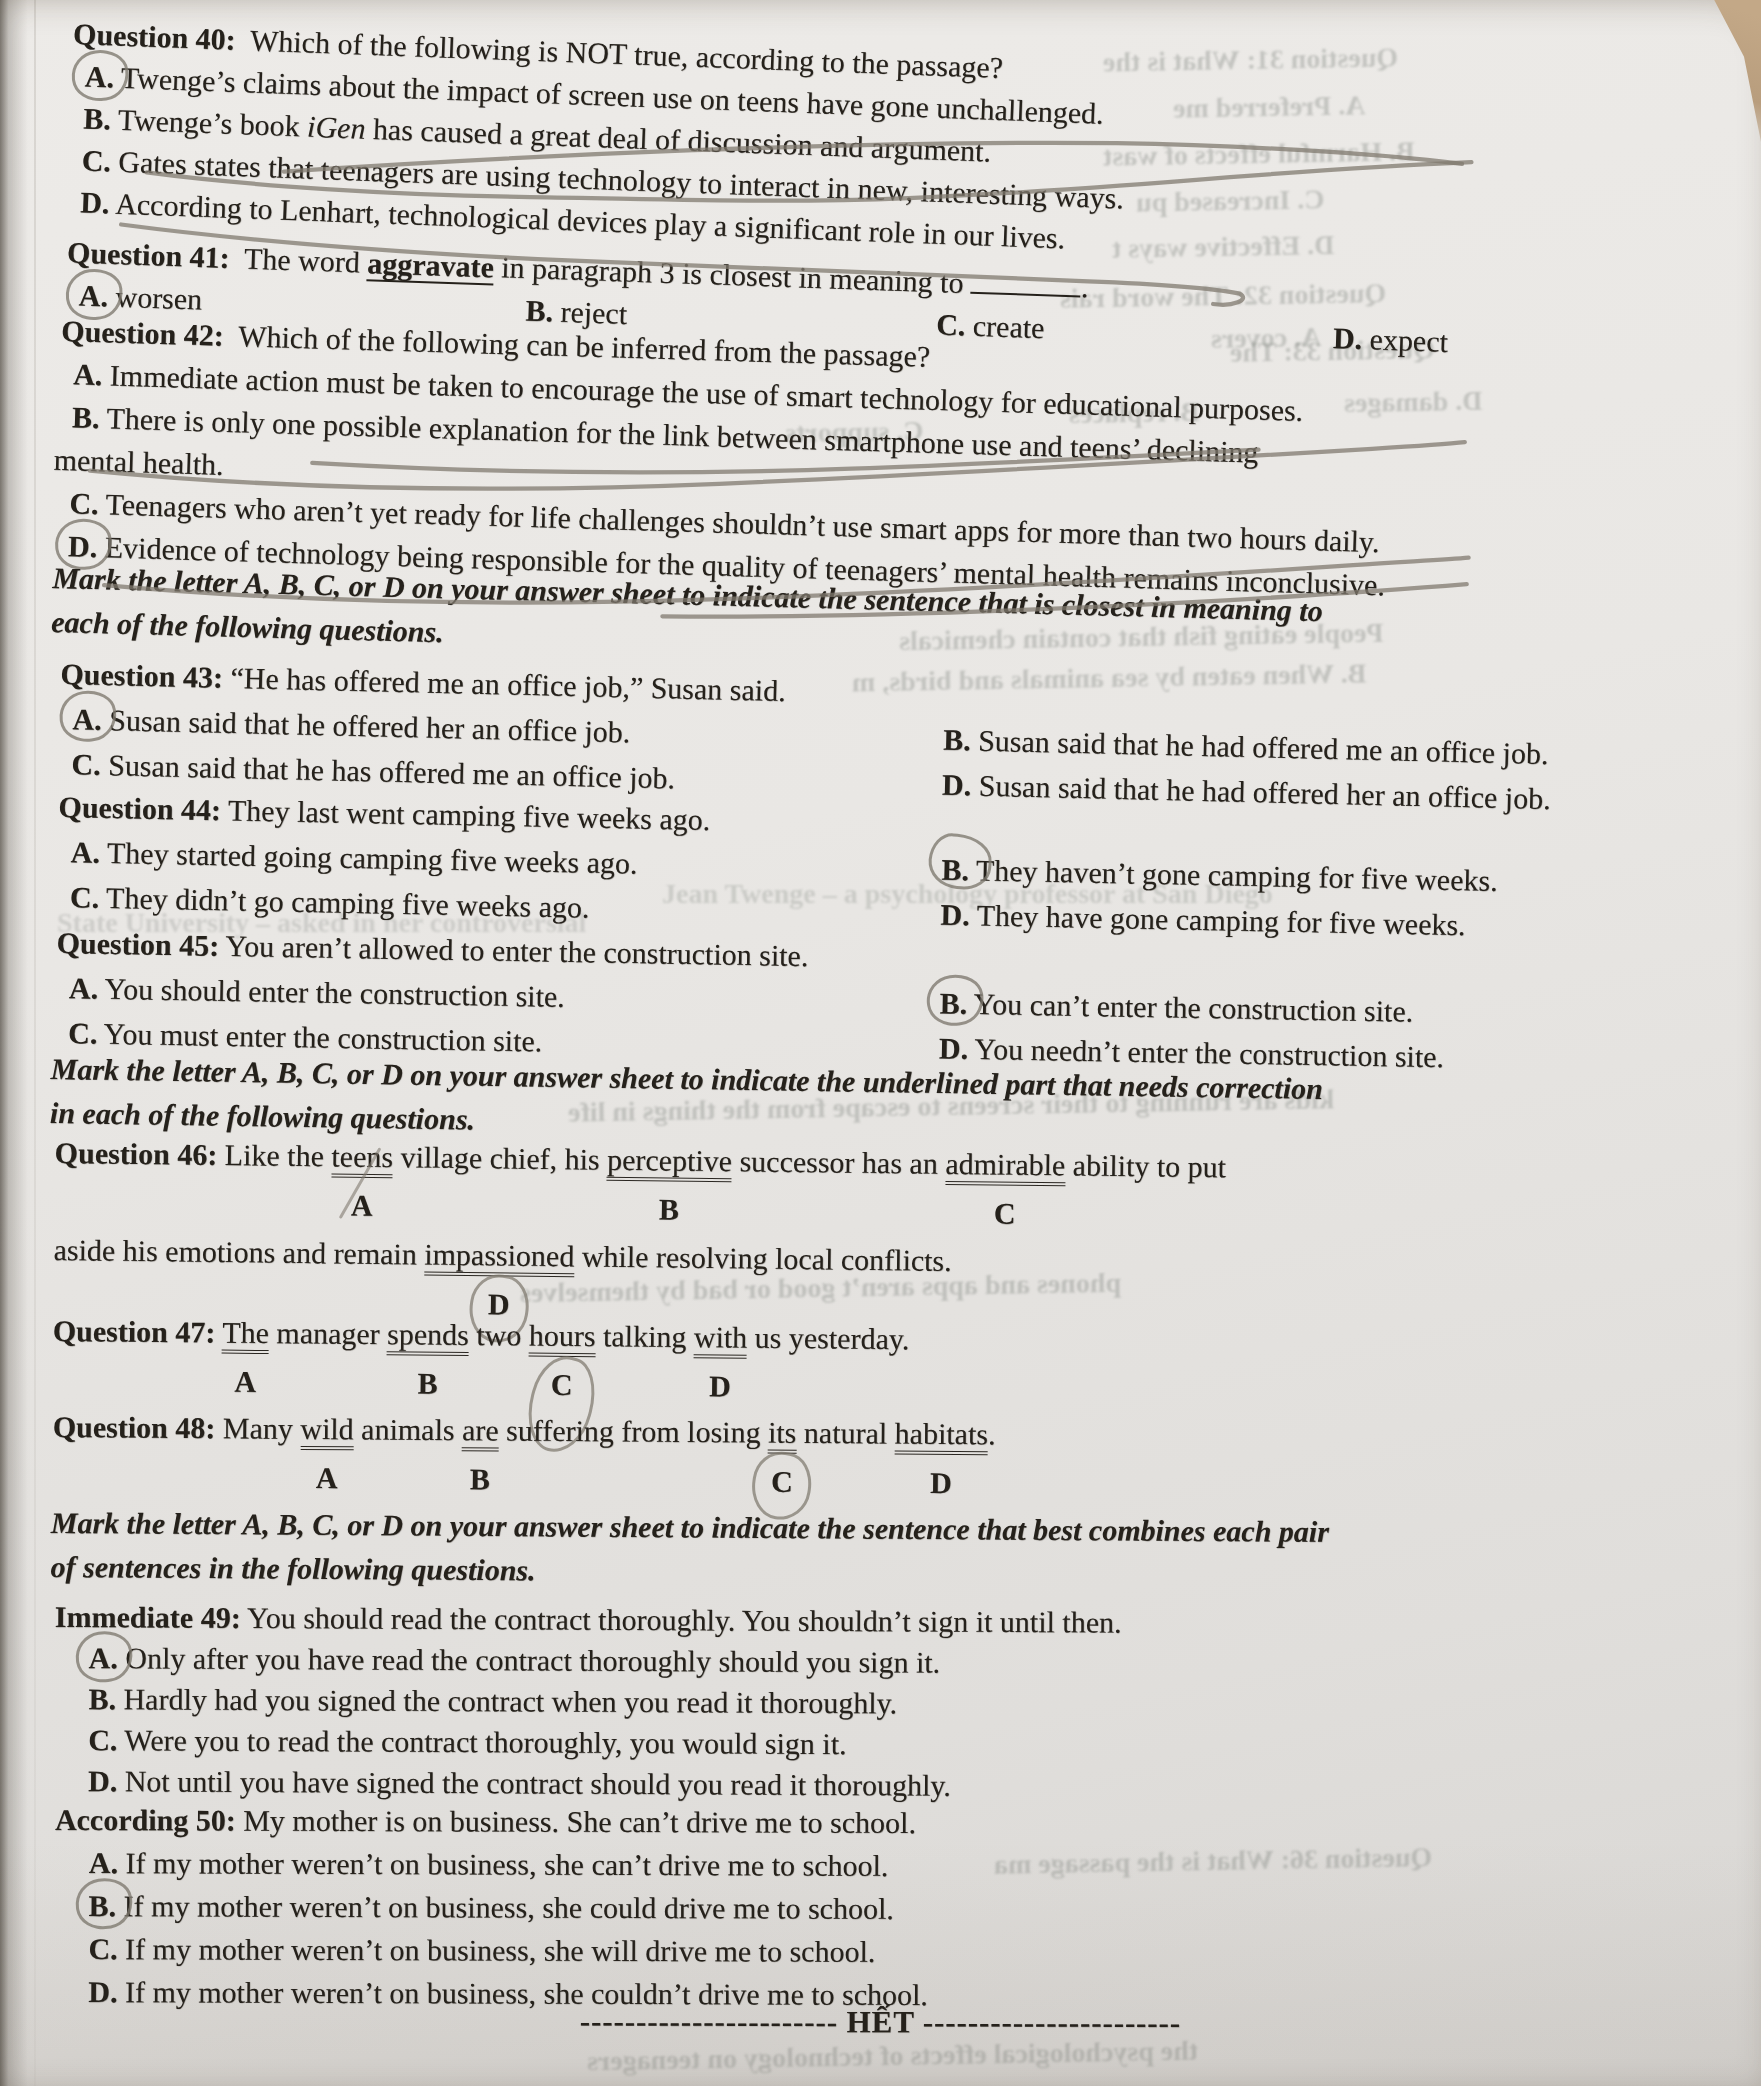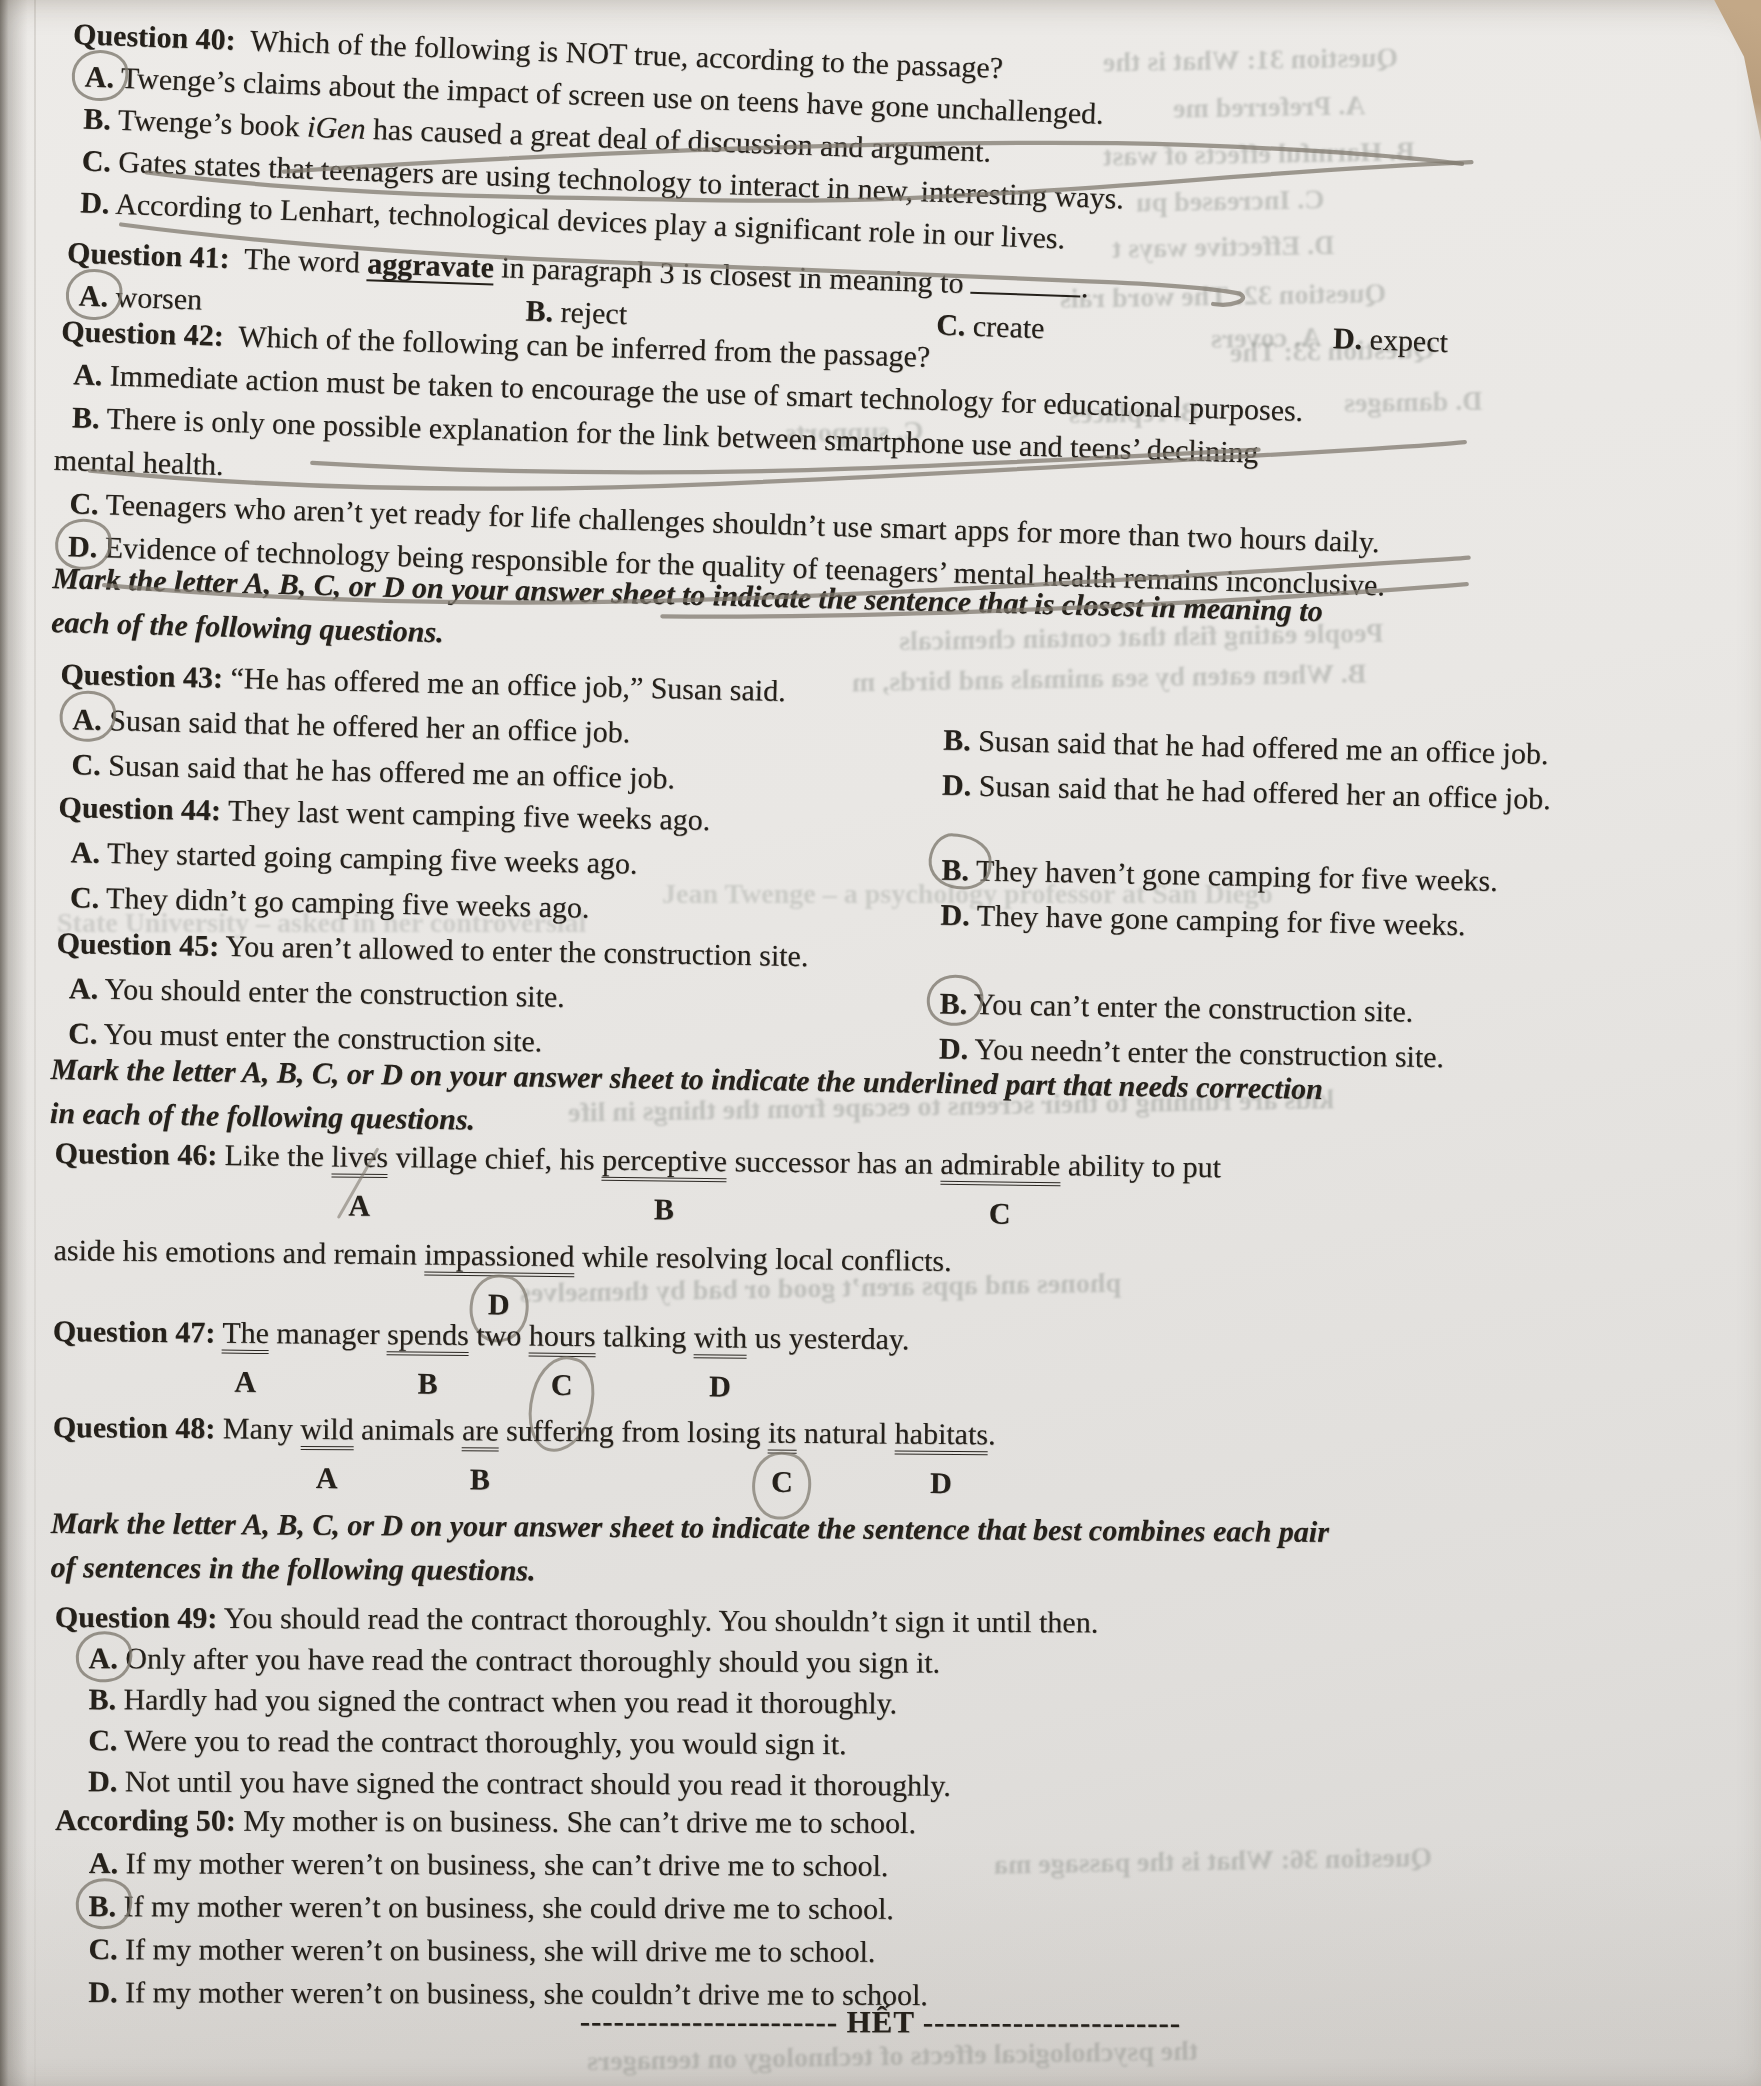--- a/index.html
+++ b/index.html
@@ -158,21 +158,21 @@
     </div>
   </div>
 
   <div class="blk instr" style="left:51px;top:1047px;transform:rotate(0.9deg);">
     <div>Mark the letter A, B, C, or D on your answer sheet to indicate the underlined part that needs correction</div>
     <div>in each of the following questions.</div>
   </div>
 
   <div class="blk" style="left:55px;top:1132px;transform:rotate(0.7deg);">
     <div class="uline-row">
-      <span class="qnum">Question 46:</span> <span>Like the </span><span class="uw"><span>lives</span><span class="lbl">A<span class="slash"></span></span></span><span> village chief, his </span><span class="uw"><span>perceptive</span><span class="lbl">B</span></span><span> successor has an </span><span class="uw"><span>admirable</span><span class="lbl">C</span></span><span> ability to put</span>
+      <span class="qnum">Question 46:</span> <span>Like the </span><span class="uw"><span>teens</span><span class="lbl">A<span class="slash"></span></span></span><span> village chief, his </span><span class="uw"><span>perceptive</span><span class="lbl">B</span></span><span> successor has an </span><span class="uw"><span>admirable</span><span class="lbl">C</span></span><span> ability to put</span>
     </div>
     <div class="uline-row">
       <span>aside his emotions and remain </span><span class="uw"><span>impassioned</span><span class="lbl pen-ring">D</span></span><span> while resolving local conflicts.</span>
     </div>
   </div>
 
   <div class="blk" style="left:53px;top:1310px;transform:rotate(0.55deg);">
     <div class="uline-row">
       <span class="qnum">Question 47:</span> <span class="uw"><span>The</span><span class="lbl">A</span></span><span> manager </span><span class="uw"><span>spends</span><span class="lbl">B</span></span><span> two </span><span class="uw"><span>hours</span><span class="lbl pen-ring ring-tall">C</span></span><span> talking </span><span class="uw"><span>with</span><span class="lbl">D</span></span><span> us yesterday.</span>
     </div>
@@ -183,21 +183,21 @@
       <span class="qnum">Question 48:</span> <span>Many </span><span class="uw"><span>wild</span><span class="lbl">A</span></span><span> animals </span><span class="uw"><span>are</span><span class="lbl">B</span></span><span> suffering from losing </span><span class="uw"><span>its</span><span class="lbl pen-ring">C</span></span><span> natural </span><span class="uw"><span>habitats</span><span class="lbl">D</span></span><span>.</span>
     </div>
   </div>
 
   <div class="blk instr" style="left:51px;top:1501px;transform:rotate(0.4deg);">
     <div>Mark the letter A, B, C, or D on your answer sheet to indicate the sentence that best combines each pair</div>
     <div>of sentences in the following questions.</div>
   </div>
 
   <div class="blk" style="left:55px;top:1596px;transform:rotate(0.3deg);line-height:41px;">
-    <div><span class="qnum">Question 49:</span> <span>You should read the contract thoroughly. You shouldn’t sign it until then.</span></div>
+    <div><span class="qnum">Immediate 49:</span> <span>You should read the contract thoroughly. You shouldn’t sign it until then.</span></div>
     <div class="opt" style="margin-left:34px;"><span class="olabel pen-circled">A.</span> <span>Only after you have read the contract thoroughly should you sign it.</span></div>
     <div class="opt" style="margin-left:34px;"><span class="olabel">B.</span> <span>Hardly had you signed the contract when you read it thoroughly.</span></div>
     <div class="opt" style="margin-left:34px;"><span class="olabel">C.</span> <span>Were you to read the contract thoroughly, you would sign it.</span></div>
     <div class="opt" style="margin-left:34px;"><span class="olabel">D.</span> <span>Not until you have signed the contract should you read it thoroughly.</span></div>
   </div>
 
   <div class="blk" style="left:55px;top:1798px;transform:rotate(0.2deg);line-height:43px;">
     <div><span class="qnum">According 50:</span> <span>My mother is on business. She can’t drive me to school.</span></div>
     <div class="opt" style="margin-left:34px;"><span class="olabel">A.</span> <span>If my mother weren’t on business, she can’t drive me to school.</span></div>
     <div class="opt" style="margin-left:34px;"><span class="olabel pen-circled">B.</span> <span>If my mother weren’t on business, she could drive me to school.</span></div>

